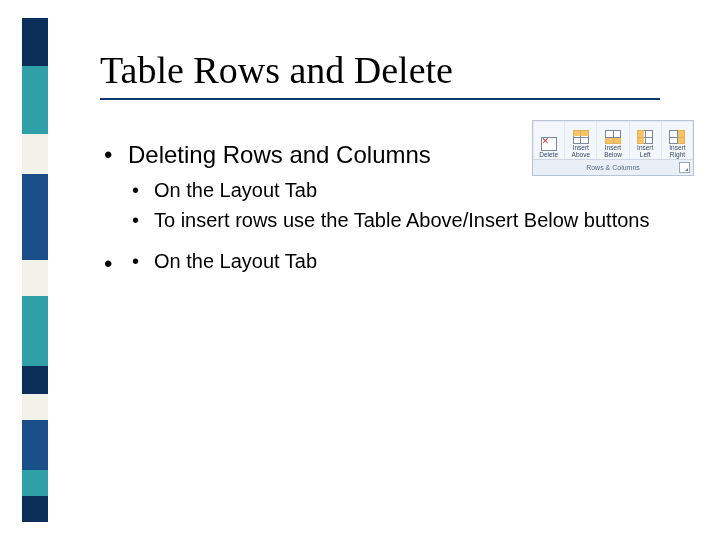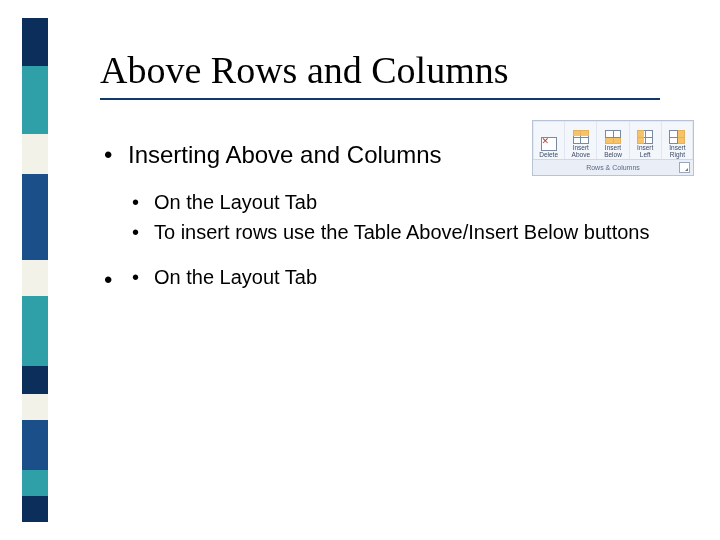--- a/index.html
+++ b/index.html
@@ -39,21 +39,21 @@
     margin:0 0 6px 0;
   }
   .rule{
     height:2px;background:#103a6e;margin:0 0 40px 0;
     width:560px;
   }
   ul{margin:0;padding:0;list-style:none;}
   .lvl1{font-size:24px;line-height:1.25;}
   .lvl1 > li{margin:0 0 16px 0;padding-left:28px;position:relative;}
   .lvl1 > li::before{content:"•";position:absolute;left:4px;top:0;font-size:24px;}
-  .lvl2{font-size:20px;line-height:1.28;margin-top:20px;}
+  .lvl2{font-size:20px;line-height:1.28;margin-top:8px;}
   .lvl2 > li{margin:0 0 4px 0;padding-left:26px;position:relative;}
   .lvl2 > li::before{content:"•";position:absolute;left:4px;top:0;font-size:20px;}
   .sec2{margin-top:22px;}
 
   
   .ribbon{
     position:absolute;right:26px;top:120px;
     width:160px;height:54px;
     background:#f3f6fb;
     border:1px solid #b8c4d6;
@@ -124,26 +124,26 @@
 Right</div>
     </div>
   </div>
   <div class="footer">
     <span>Rows &amp; Columns</span>
     <span class="launcher"></span>
   </div>
 </div>
 
 <div class="content">
-  <h1 class="title">Above Rows and Columns</h1>
+  <h1 class="title">Table Rows and Delete</h1>
   <div class="rule"></div>
 
   <ul class="lvl1">
     <li>
-      <span>Inserting Above and Columns</span>
+      <span>Deleting Rows and Columns</span>
       <ul class="lvl2">
         <li>On the Layout Tab</li>
         <li>To insert rows use the Table Above/Insert Below buttons</li>
       </ul>
     </li>
     <li class="sec2">
       <ul class="lvl2">
         <li>On the Layout Tab</li>
       </ul>
     </li>

